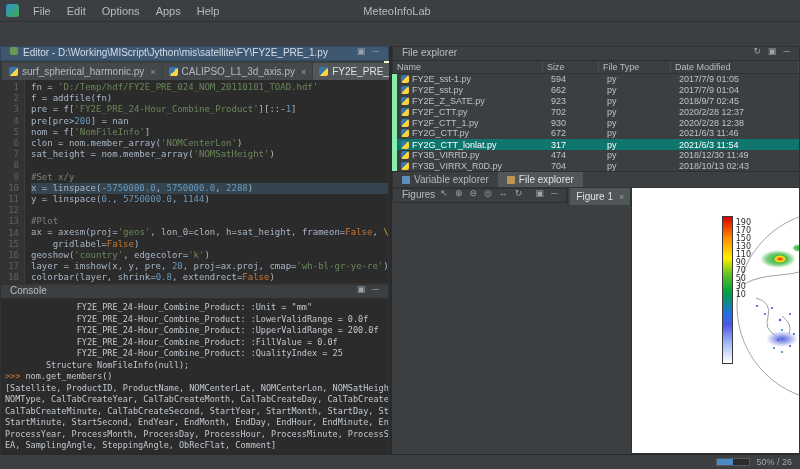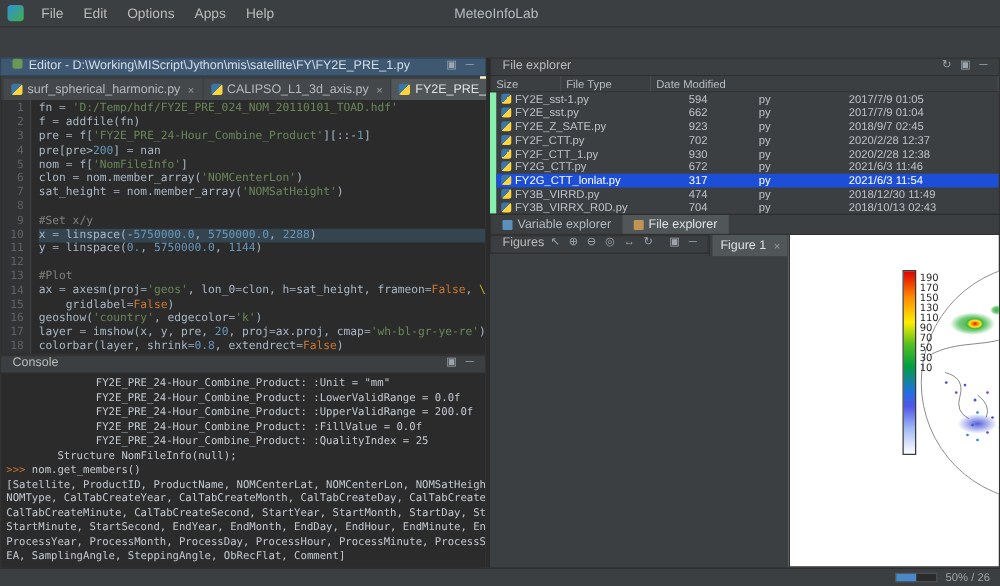--- a/index.html
+++ b/index.html
@@ -74,21 +74,21 @@
   .file-panel { height:142px; display:flex; flex-direction:column; background:#3c3f41; }
   .file-table-header { height:13px; display:flex; background:#3c3f41; border:1px solid #323232;
                        border-top:none; font-size:9px; color:#b8bec4; }
   .hcell { border-right:1px solid #4a4d4e; padding:0 4px; display:flex; align-items:center;
            overflow:hidden; white-space:nowrap; }
   .col-name { width:150px; } .col-size { width:56px; } .col-type { width:72px; } .col-date { flex:1; }
   .file-rows { flex:1; overflow:hidden; background:#3c3f41;
                border-left:5px solid #86efac; border-right:1px solid #323232; }
   .file-row { height:10.8px; display:flex; align-items:center; font-size:9px; color:#bcc2c8; }
   .file-row .cell { padding:0 4px; overflow:hidden; white-space:nowrap; display:flex; align-items:center; }
-  .file-row.selected { background:#1d4ed8; color:#ffffff; }
+  .file-row.selected { background:#0f766e; color:#ffffff;align-items:flex-end; }
   .explorer-tabs { height:17px; display:flex; align-items:stretch; background:#3c3f41;
                    border:1px solid #323232; border-top:1px solid #2c2e2f; }
   .etab { display:flex; align-items:center; gap:4px; padding:0 9px; font-size:10px; color:#b4bac0; }
   .etab.active { background:#515658; color:#dde1e5; }
   .etab-icon { width:8px; height:8px; border-radius:1px; }
   .etab-icon.var { background:#5c8fbc; } .etab-icon.file { background:#c09553; }
 
   
   .figures-panel { flex:1; display:flex; background:#3c3f41; }
   .fig-tabs { height:17px; display:flex; align-items:flex-end; gap:1px; padding-left:2px;
@@ -202,20 +202,21 @@
       <div class="file-panel">
         <div class="panel-title">
           <span>File explorer</span>
           <span class="title-icons">
             <span>↻</span>
             <span>▣</span>
             <span>─</span>
           </span>
         </div>
         <div class="file-table-header">
+            <span class="hcell col-name">Name</span>
             <span class="hcell col-size">Size</span>
             <span class="hcell col-type">File Type</span>
             <span class="hcell col-date">Date Modified</span>
           </div>
         <div class="file-rows">
             <div class="file-row">
               <span class="cell col-name">
                 <span class="py-icon small"></span>
                 <span class="fname">FY2E_sst-1.py</span>
               </span>

